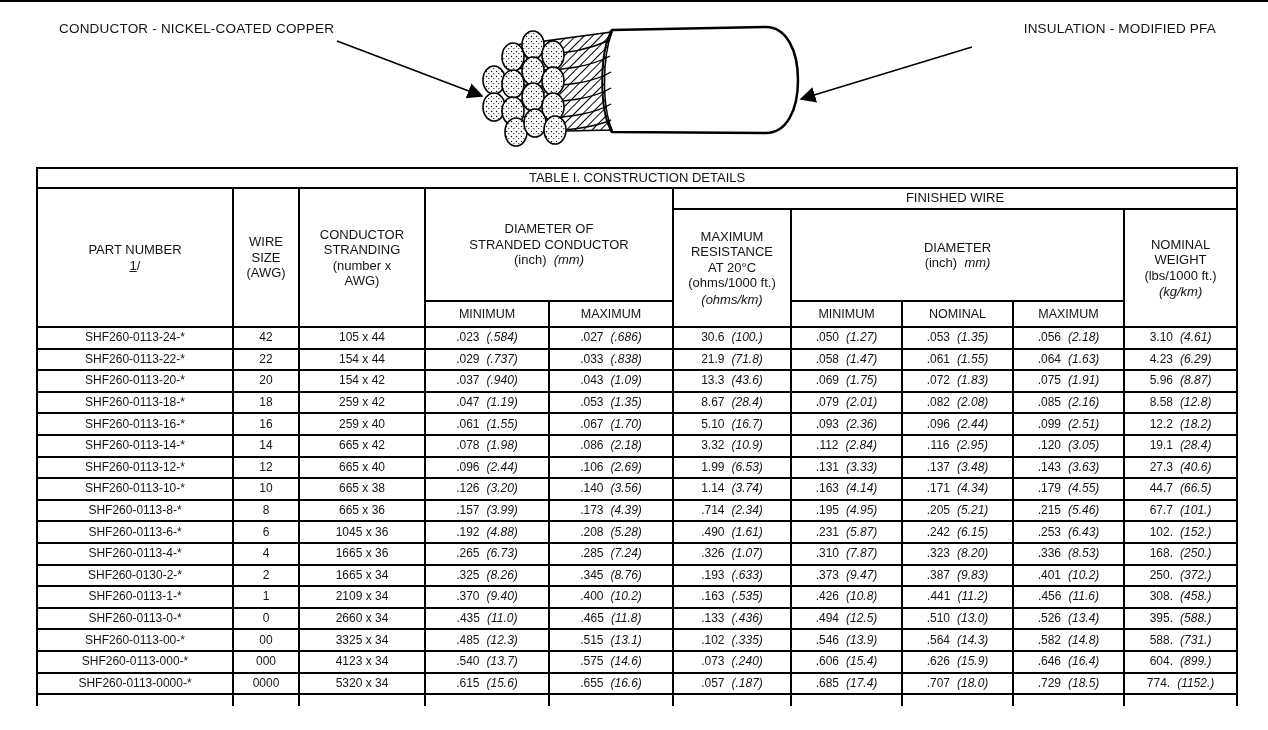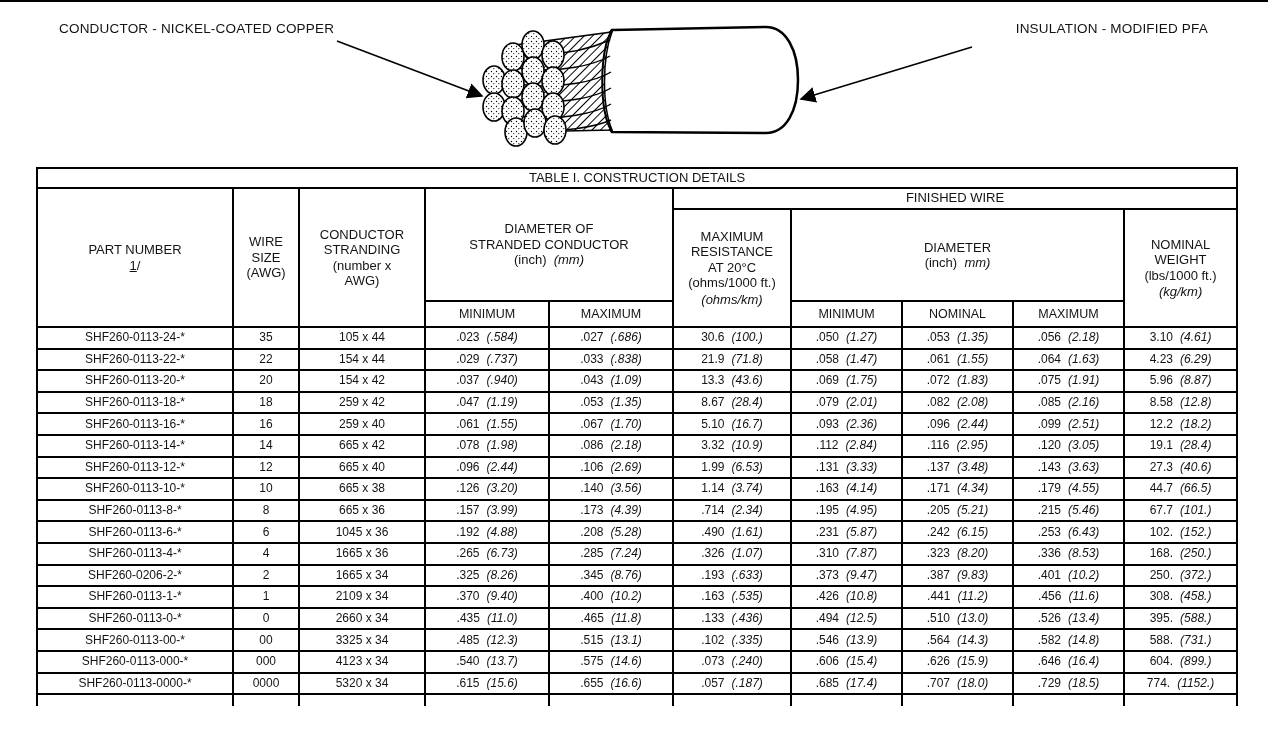--- a/index.html
+++ b/index.html
@@ -6,21 +6,21 @@
   body{
     width:1268px;height:730px;background:#ffffff;
     font-family:"Liberation Sans","DejaVu Sans",sans-serif;
     color:#131313;position:relative;overflow:hidden;
     -webkit-font-smoothing:antialiased;
   }
   .top-rule{position:absolute;left:0;top:0;width:1268px;height:2px;background:#000;}
   .diagram-svg{position:absolute;left:0;top:0;width:1268px;height:165px;}
   .lead-label{position:absolute;top:21px;font-size:13.5px;letter-spacing:.2px;white-space:nowrap;}
   .lead-label.left{left:59px;}
-  .lead-label.right{right:60px;}
+  .lead-label.right{right:52px;}
 
   .tablewrap{position:absolute;left:36px;top:167px;}
   table.ctab{border-collapse:collapse;table-layout:fixed;width:1200px;}
   table.ctab td{
     border:2px solid #000;text-align:center;vertical-align:middle;
     padding:0;font-size:12px;line-height:19px;overflow:hidden;white-space:nowrap;
   }
   tr.title-row td{height:18px;font-size:13px;line-height:18px;}
   tr.r1 td{height:19px;}
   tr.r2 td{height:90px;}
@@ -173,21 +173,21 @@
         <td>MINIMUM</td>
         <td>MAXIMUM</td>
         <td>MINIMUM</td>
         <td>NOMINAL</td>
         <td>MAXIMUM</td>
       </tr>
     </thead>
     <tbody>
         <tr>
           <td>SHF260-0113-24-*</td>
-          <td>35</td>
+          <td>42</td>
           <td>105 x 44</td>
           <td>
             <div class="pair">
               <span class="iv">.023</span>
               <span class="mv">(.584)</span>
             </div>
           </td>
           <td>
             <div class="pair">
               <span class="iv">.027</span>
@@ -689,21 +689,21 @@
             </div>
           </td>
           <td>
             <div class="pair">
               <span class="iv">168.</span>
               <span class="mv">(250.)</span>
             </div>
           </td>
         </tr>
         <tr>
-          <td>SHF260-0206-2-*</td>
+          <td>SHF260-0130-2-*</td>
           <td>2</td>
           <td>1665 x 34</td>
           <td>
             <div class="pair">
               <span class="iv">.325</span>
               <span class="mv">(8.26)</span>
             </div>
           </td>
           <td>
             <div class="pair">

